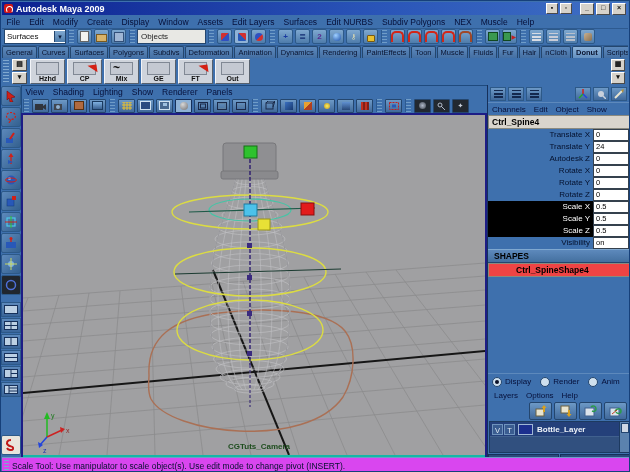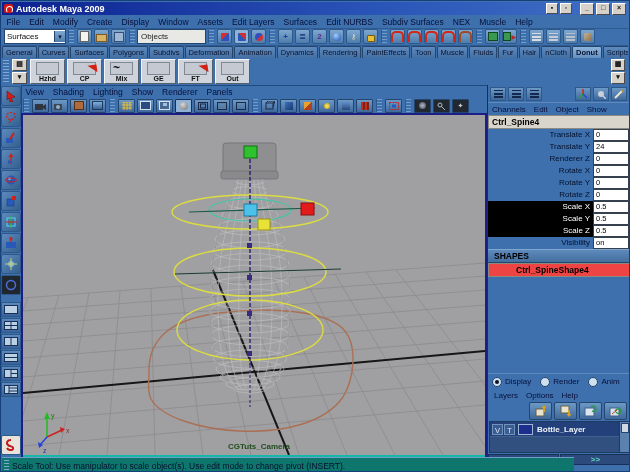--- a/index.html
+++ b/index.html
@@ -132,22 +132,22 @@
   .lr-swatch{width:13px;height:9px;background:#1c2f8e;border:1px solid #9fb6d4;margin:0 2px;}
   .lr-name{font-size:8px;color:#eef3fa;font-weight:bold;margin-left:2px;}
   .lr-scroll{position:absolute;right:0;top:0;width:9px;height:100%;background:#5b82ae;
     border-left:1px solid #1d3a60;}
   .lr-thumb{position:absolute;right:0;top:1px;width:8px;height:10px;background:#cfd8e4;
     border:1px solid #23456f;box-sizing:border-box;}
   .collapsebar{height:11px;display:flex;gap:1px;margin-top:1px;}
   .cbtn{flex:1;background:#2c4a7c;border:1px solid #16305a;color:#63d6c0;font-size:8px;
     font-weight:bold;text-align:center;line-height:9px;}
   
-  .helpline{position:absolute;left:1px;top:456px;width:572px;height:15px;display:flex;
-    align-items:center;border-top:1px solid #6f9cc8;background:#0f766e;}
+  .helpline{position:absolute;left:1px;top:456px;width:628px;height:15px;display:flex;
+    align-items:center;border-top:1px solid #6f9cc8;background:#d946ef;}
   .hl-grip{width:5px;height:12px;margin:0 3px 0 2px;
     background:repeating-linear-gradient(180deg,#7fa8d0 0 1px,transparent 1px 3px);}
   .hl-text{font-size:8.5px;color:#05102e;}
 </style>
 </head>
 <body>
 
 <div id="screen">
 
   <div class="titlebar">
@@ -167,21 +167,21 @@
     <span class="menu-item">File</span>
     <span class="menu-item">Edit</span>
     <span class="menu-item">Modify</span>
     <span class="menu-item">Create</span>
     <span class="menu-item">Display</span>
     <span class="menu-item">Window</span>
     <span class="menu-item">Assets</span>
     <span class="menu-item">Edit Layers</span>
     <span class="menu-item">Surfaces</span>
     <span class="menu-item">Edit NURBS</span>
-    <span class="menu-item">Subdiv Surfaces</span>
+    <span class="menu-item">Subdiv Polygons</span>
     <span class="menu-item">NEX</span>
     <span class="menu-item">Muscle</span>
     <span class="menu-item">Help</span>
   </div>
 
   <div class="statusline">
     <span class="dd">
       <span>Surfaces</span>
       <span class="arr">▾</span>
     </span>
@@ -706,21 +706,21 @@
 
     <div class="cb-row">
       <span class="cb-label">Translate X</span>
       <span class="cb-val">0</span>
     </div>
     <div class="cb-row">
       <span class="cb-label">Translate Y</span>
       <span class="cb-val">24</span>
     </div>
     <div class="cb-row">
-      <span class="cb-label">Renderer Z</span>
+      <span class="cb-label">Autodesk Z</span>
       <span class="cb-val">0</span>
     </div>
     <div class="cb-row">
       <span class="cb-label">Rotate X</span>
       <span class="cb-val">0</span>
     </div>
     <div class="cb-row">
       <span class="cb-label">Rotate Y</span>
       <span class="cb-val">0</span>
     </div>

